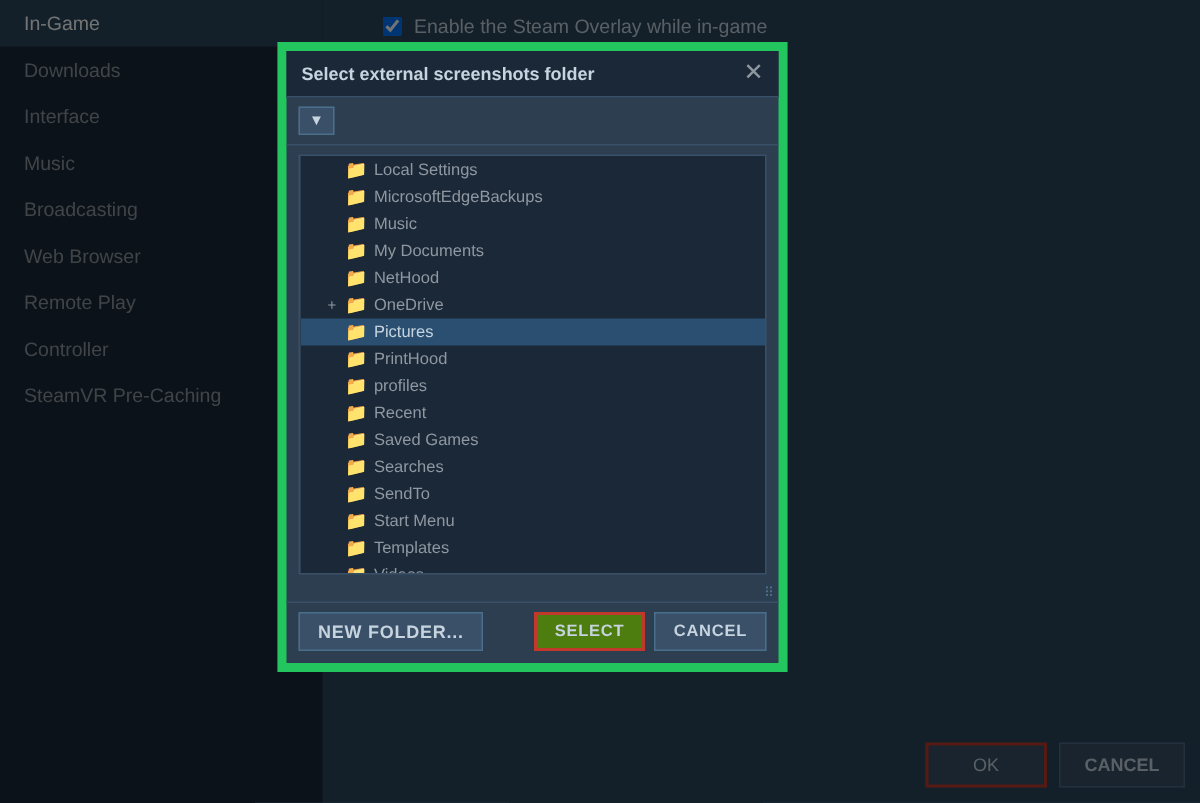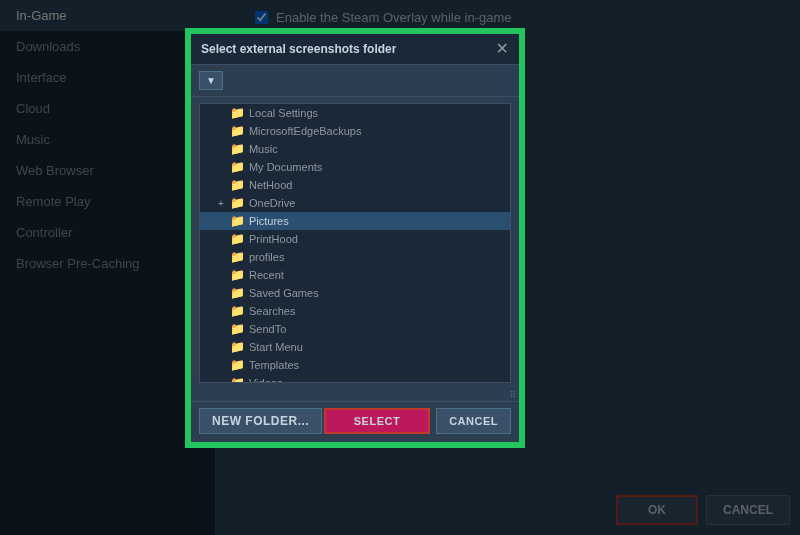--- a/index.html
+++ b/index.html
@@ -245,24 +245,24 @@
       font-weight: bold;
       letter-spacing: 0.5px;
     }
 
     .dialog-right-buttons {
       display: flex;
       gap: 6px;
     }
 
     .btn-select {
-      background: #be185d;
+      background: #4d7c0f;
       border: 2px solid #c0392b;
       color: #c6d4df;
-      padding: 5px 28px;
+      padding: 5px 12px;
       cursor: pointer;
       font-size: 11px;
       font-weight: bold;
       letter-spacing: 0.5px;
     }
 
     .btn-cancel-dialog {
       background: #3a5068;
       border: 1px solid #4a6f8a;
       color: #c6d4df;
@@ -291,21 +291,21 @@
       z-index: 5;
     }
 
     .btn-ok {
       background: #3a5068;
       border: 2px solid #c0392b;
       color: #c6d4df;
       padding: 6px 30px;
       cursor: pointer;
       font-size: 12px;
-      font-weight: bold;
+      font-weight: normal;
     }
 
     .btn-cancel-main {
       background: #3a5068;
       border: 1px solid #4a6f8a;
       color: #c6d4df;
       padding: 6px 16px;
       cursor: pointer;
       font-size: 12px;
       font-weight: bold;
@@ -318,36 +318,36 @@
   <div class="sidebar-item active">
     <span>In-Game</span>
   </div>
   <div class="sidebar-item">
     <span>Downloads</span>
   </div>
   <div class="sidebar-item">
     <span>Interface</span>
   </div>
   <div class="sidebar-item">
-    <span>Cloud</span>
-  </div>
-  <div class="sidebar-item">
     <span>Music</span>
   </div>
   <div class="sidebar-item">
+    <span>Broadcasting</span>
+  </div>
+  <div class="sidebar-item">
     <span>Web Browser</span>
   </div>
   <div class="sidebar-item">
     <span>Remote Play</span>
   </div>
   <div class="sidebar-item">
     <span>Controller</span>
   </div>
   <div class="sidebar-item">
-    <span>Browser Pre-Caching</span>
+    <span>SteamVR Pre-Caching</span>
   </div>
 </div>
 
 <div class="main">
   <div class="overlay-checkbox-row">
     <input type="checkbox" checked="" style="">
     <span>Enable the Steam Overlay while in-game</span>
   </div>
   <div class="setting-line">
     <span>put enabled controller from the desktop</span>

